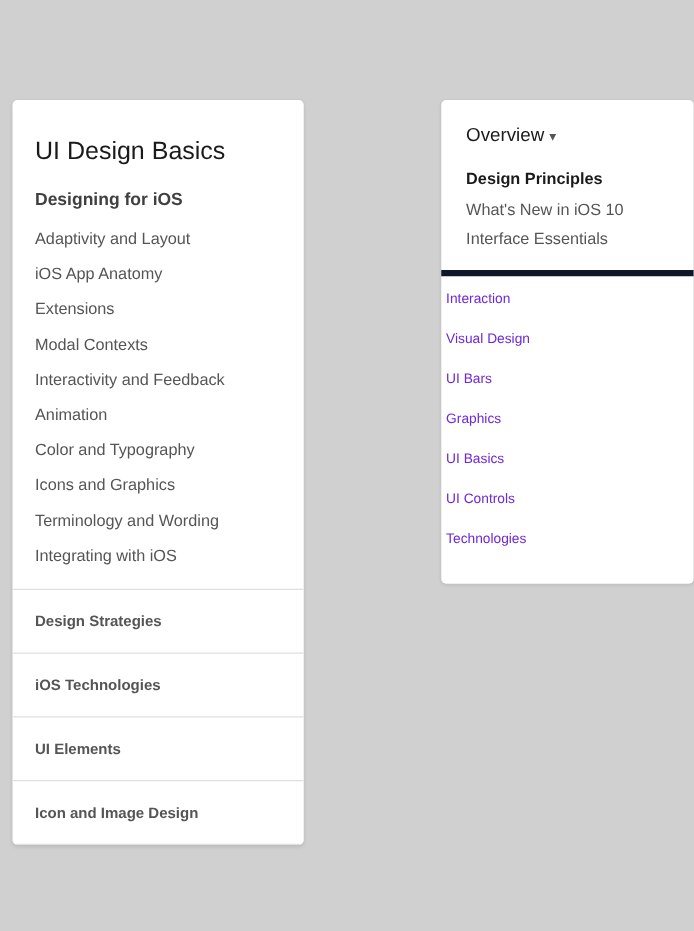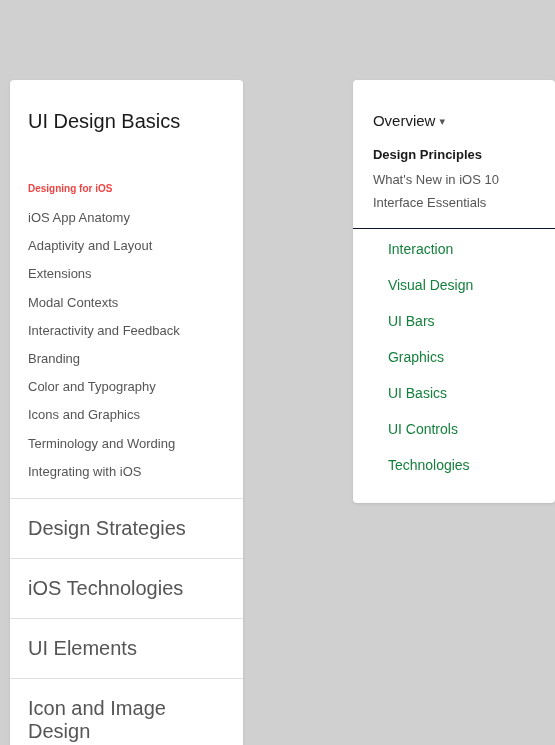--- a/index.html
+++ b/index.html
@@ -40,31 +40,30 @@
 
     .section-title-large {
       font-size: 20px;
       font-weight: 400;
       color: #1a1a1a;
       padding: 14px 18px;
     }
 
     .section-title-large.collapsed {
       padding: 18px 18px;
-      font-size: 20px;
-      font-weight: 400;
+      font-size: 12px;
+      font-weight: 700;
       color: #555555;
     }
 
     .expanded-header {
-      font-size: 10px;
+      font-size: 14px;
       font-weight: 700;
-      color: #ef4444;
+      color: #404040;
       padding: 4px 18px 10px 18px;
-      margin-top: 32px;
     }
 
     .nav-item {
       font-size: 13px;
       color: #555555;
       padding: 5px 18px;
       line-height: 1.4;
       cursor: pointer;
     }
 
@@ -76,75 +75,74 @@
       box-shadow: 0 1px 3px rgba(0,0,0,0.1);
       padding: 16px 0 20px 0;
     }
 
     .overview-header {
       display: flex;
       align-items: center;
       padding: 4px 20px 14px 20px;
       gap: 4px;
       cursor: pointer;
-      margin-top: 12px;
     }
 
     .overview-title {
       font-size: 15px;
       font-weight: 500;
       color: #1a1a1a;
     }
 
     .chevron-icon {
       font-size: 11px;
       color: #555555;
       margin-top: 1px;
     }
 
     .right-subsection {
       padding: 0 20px 14px 20px;
-      border-bottom: 1px solid #0f172a;
+      border-bottom: 5px solid #0f172a;
       margin-bottom: 2px;
     }
 
     .right-subsection-item {
       font-size: 13px;
       color: #555555;
       padding: 4px 0;
       cursor: pointer;
     }
 
     .right-subsection-item.bold {
       font-weight: 700;
       color: #1a1a1a;
       padding-bottom: 6px;
     }
 
     .right-main-item {
-      font-size: 14px;
-      color: #15803d;
-      padding: 10px 35px;
+      font-size: 11px;
+      color: #6d28d9;
+      padding: 10px 4px;
       cursor: pointer;
     }
   </style>
 </head>
 <body>
 
 <div class="left-panel">
 
   <div class="left-section left-section-expanded">
     <div class="section-title-large">UI Design Basics</div>
     <div class="expanded-header">Designing for iOS</div>
+    <div class="nav-item">Adaptivity and Layout</div>
     <div class="nav-item">iOS App Anatomy</div>
-    <div class="nav-item">Adaptivity and Layout</div>
     <div class="nav-item">Extensions</div>
     <div class="nav-item">Modal Contexts</div>
     <div class="nav-item">Interactivity and Feedback</div>
-    <div class="nav-item">Branding</div>
+    <div class="nav-item">Animation</div>
     <div class="nav-item">Color and Typography</div>
     <div class="nav-item">Icons and Graphics</div>
     <div class="nav-item">Terminology and Wording</div>
     <div class="nav-item">Integrating with iOS</div>
   </div>
 
   <div class="left-section">
     <div class="section-title-large collapsed">Design Strategies</div>
   </div>
   <div class="left-section">

